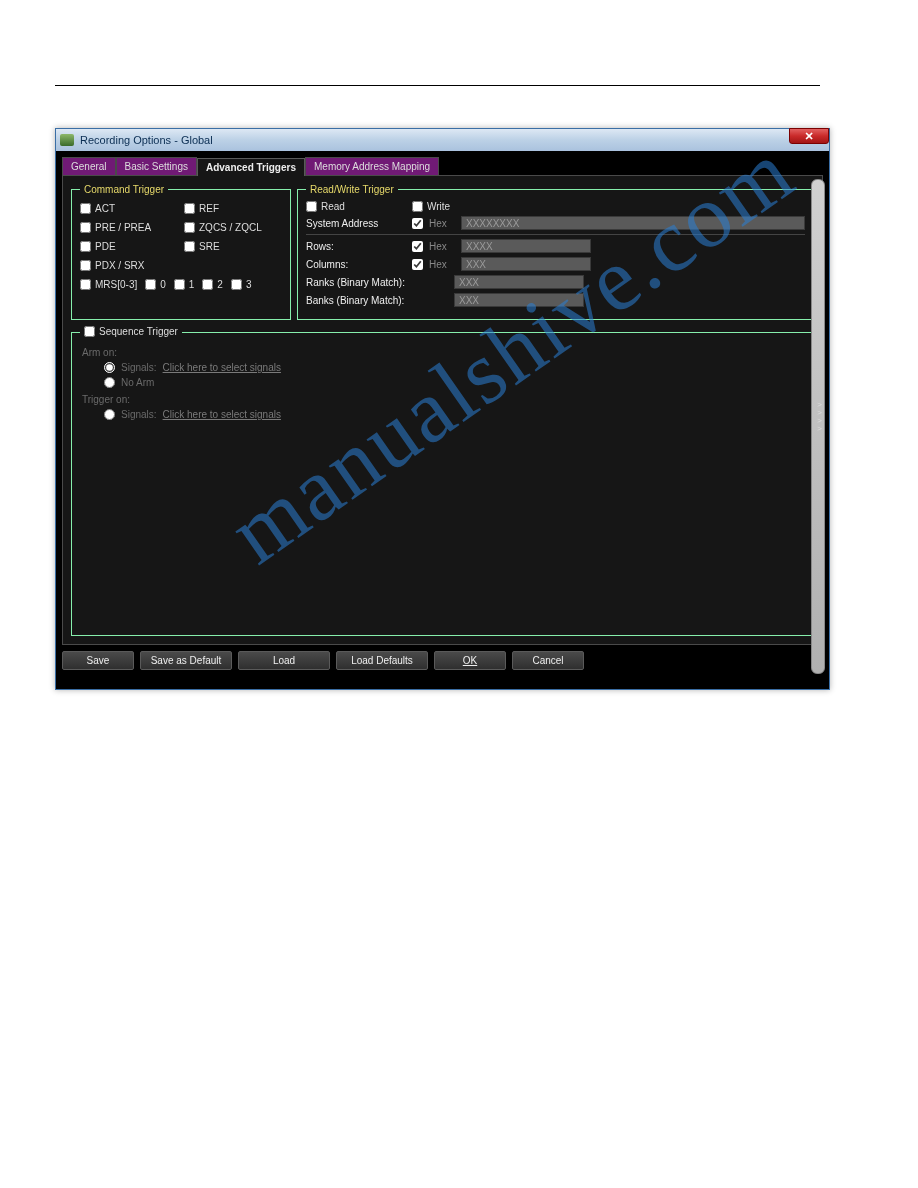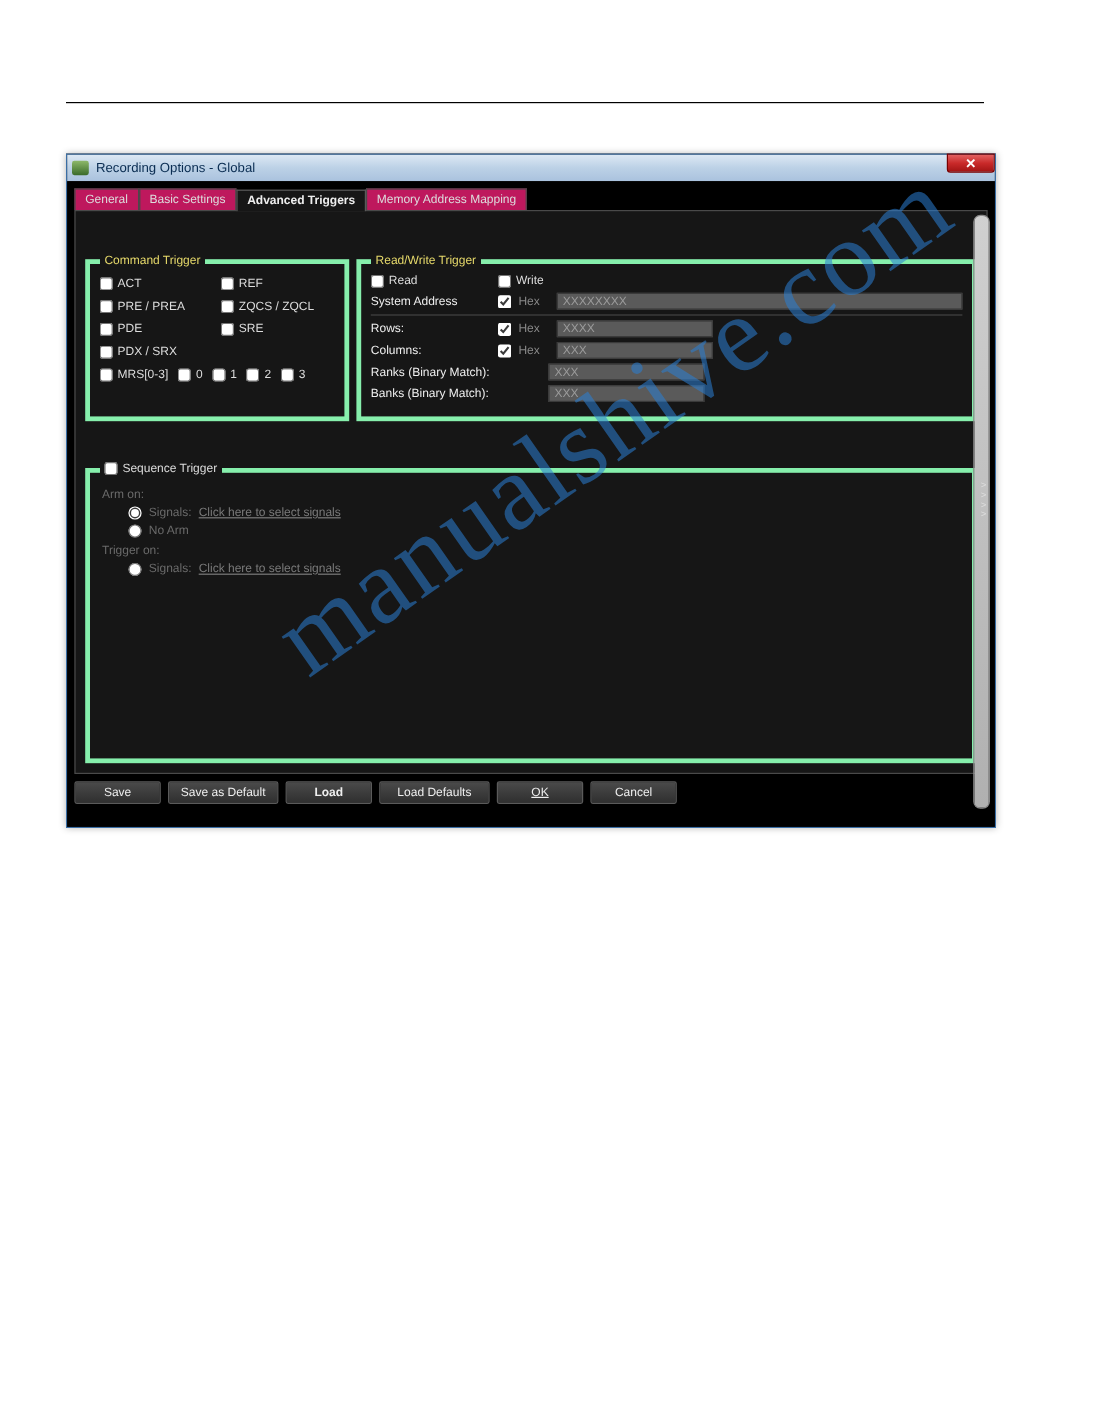--- a/index.html
+++ b/index.html
@@ -6,25 +6,25 @@
 body { background: #fff; font-family: "Segoe UI", Arial, sans-serif; width: 918px; height: 1188px; position: relative; }
 .hr-top { position: absolute; left: 55px; top: 85px; width: 765px; border-top: 1px solid #000; }
 .watermark { position: absolute; left: 180px; top: 300px; font-size: 90px; color: #2a7fd4; opacity: 0.55; transform: rotate(-35deg); pointer-events: none; font-family: Georgia, serif; letter-spacing: 2px; }
 .window { position: absolute; left: 55px; top: 128px; width: 775px; border: 1px solid #3a6ea5; background: #111; box-shadow: 0 0 6px rgba(0,0,0,0.3); }
 .titlebar { height: 22px; background: linear-gradient(to bottom, #dde8f4 0%, #bcd1e6 50%, #aac2de 100%); display: flex; align-items: center; padding: 0 4px; position: relative; }
 .titlebar .app-icon { width: 14px; height: 12px; background: linear-gradient(to bottom, #8db86a, #3a6b2a); margin-right: 6px; border-radius: 2px; }
 .titlebar .title { font-size: 11px; color: #0a2d52; }
 .close-btn { position: absolute; right: 0; top: -1px; width: 40px; height: 16px; background: linear-gradient(to bottom, #e26060, #c92a2a 50%, #a31515); border: 1px solid #7a0000; border-radius: 0 0 3px 3px; display: flex; align-items: center; justify-content: center; color: #fff; font-size: 11px; font-weight: bold; cursor: pointer; }
 .window-body { background: #000; padding: 0; position: relative; height: 538px; }
 .tabs { display: flex; padding: 6px 6px 0 6px; gap: 0; }
-.tab { font-size: 10px; padding: 3px 8px; color: #ddd; background: #be185d; border: 1px solid #4a4a4a; border-bottom: none; cursor: pointer; }
+.tab { font-size: 10px; padding: 3px 8px; color: #ddd; background: #701a75; border: 1px solid #4a4a4a; border-bottom: none; cursor: pointer; }
 .tab.active { background: #161616; color: #eee; border-color: #5a5a5a; position: relative; z-index: 2; top: 1px; font-weight: bold; }
 .content { margin: 0 6px; border: 1px solid #4a4a4a; background: #161616; height: 470px; position: relative; padding: 8px; display: flex; flex-direction: column; gap: 6px; }
 .top-row { display: flex; gap: 6px; }
-fieldset { border: 4px solid #86efac; padding: 6px 8px 8px 8px; font-size: 10px; color: #ddd; margin-top: 28px; }
+fieldset { border: 1px solid #86efac; padding: 6px 8px 8px 8px; font-size: 10px; color: #ddd; }
 legend { color: #e6d96a; font-size: 10px; padding: 0 4px; }
 .cmd-trigger { width: 220px; }
 .rw-trigger { flex: 1; }
 .seq-trigger { flex: 1; min-height: 150px; }
 label.cb { display: inline-flex; align-items: center; gap: 4px; color: #ddd; font-size: 10px; }
 input[type=checkbox] { width: 11px; height: 11px; accent-color: #fff; }
 input[type=radio] { width: 11px; height: 11px; accent-color: #fff; }
 .cmd-grid { display: grid; grid-template-columns: 1fr 1fr; row-gap: 8px; column-gap: 6px; margin-top: 2px; }
 .mrs-row { display: flex; gap: 8px; align-items: center; margin-top: 8px; }
 .rw-row { display: flex; align-items: center; gap: 6px; margin-bottom: 4px; }
@@ -35,21 +35,21 @@
 .txt-long { flex: 1; }
 .txt-med { width: 130px; }
 .dim { color: #6a6a6a; }
 .signals-link { color: #7a7a7a; text-decoration: underline; cursor: pointer; }
 .seq-body { padding: 2px 2px; font-size: 10px; }
 .seq-body .sub { margin-left: 22px; margin-top: 4px; display: flex; align-items: center; gap: 6px; }
 .button-row { display: flex; gap: 6px; padding: 6px; }
 .btn { background: linear-gradient(to bottom, #4a4a4a, #2f2f2f); border: 1px solid #5a5a5a; color: #eee; font-size: 10px; padding: 3px 0; cursor: pointer; border-radius: 2px; text-align: center; }
 .btn.w1 { width: 72px; }
 .btn.w2 { width: 92px; }
-.btn.w3 { width: 72px; font-weight: bold; }
+.btn.w3 { width: 92px; }
 .btn.w4 { width: 92px; }
 .btn.w5 { flex: 1; }
 .btn.w6 { width: 72px; text-decoration: underline; }
 .btn.w7 { width: 72px; }
 .right-bar { position: absolute; right: 4px; top: 28px; width: 14px; height: 495px; background: linear-gradient(to bottom, #d0d0d0, #b0b0b0); border-radius: 6px; border: 1px solid #888; }
 .right-arrows { position: absolute; right: 7px; top: 250px; color: #ddd; font-size: 8px; line-height: 8px; }
 </style>
 </head>
 <body>
 

